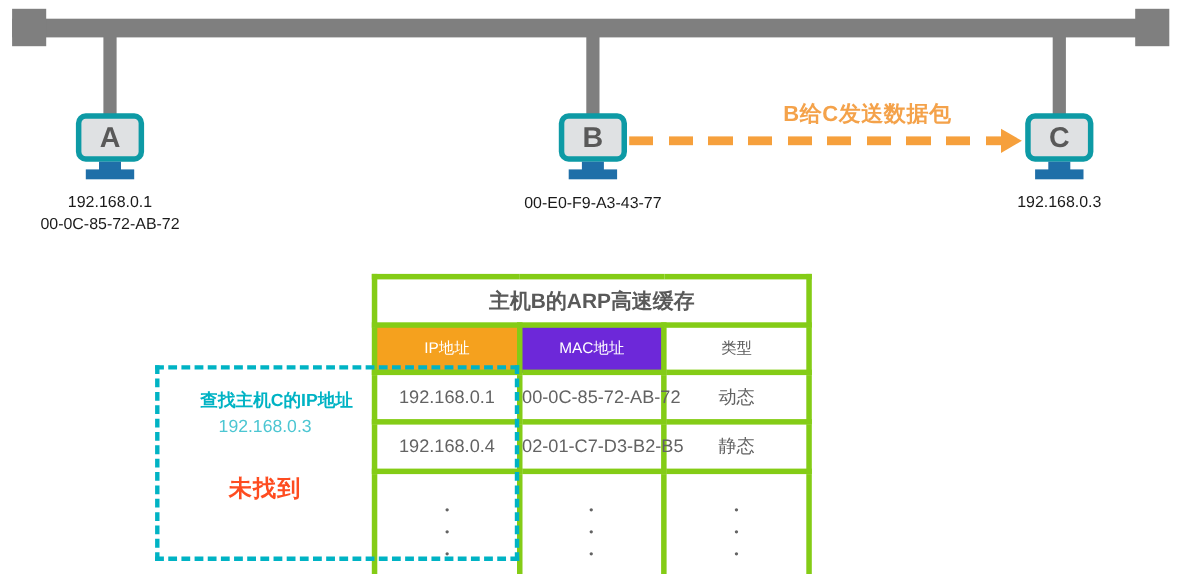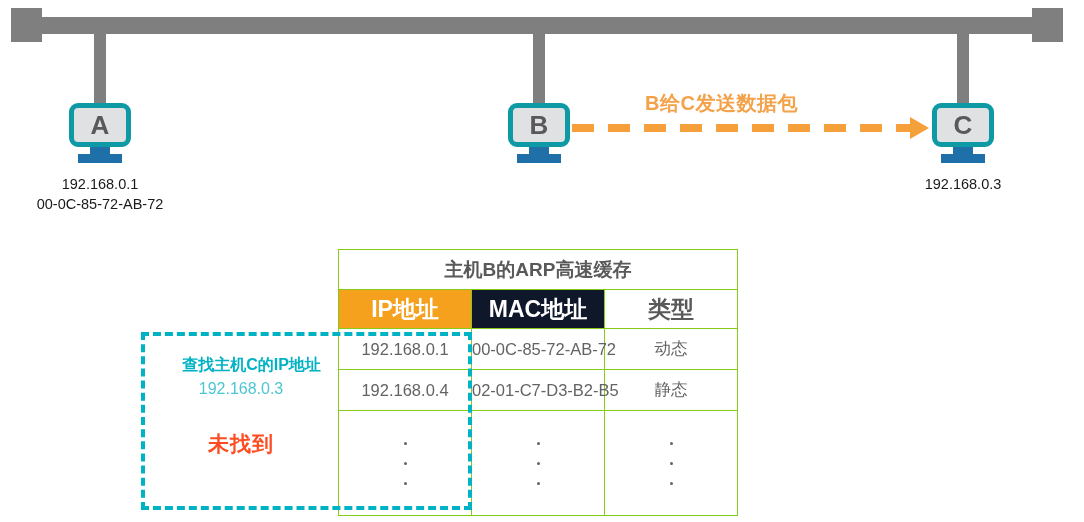--- a/index.html
+++ b/index.html
@@ -130,62 +130,62 @@
     height: 0;
     border-top: 11px solid transparent;
     border-bottom: 11px solid transparent;
     border-left: 19px solid #f6a03c;
   }
   .arrow-label {
     position: absolute;
     left: 645px;
     top: 90px;
     width: 220px;
-    text-align: left;
+    text-align: right;
     font-size: 20px;
     font-weight: bold;
     color: #f4a24a;
     letter-spacing: 0.5px;
     white-space: nowrap;
     -webkit-text-stroke: 2.5px #ffffff;
     paint-order: stroke fill;
   }
 
   
   .arp-table {
     position: absolute;
     left: 338px;
     top: 249px;
     width: 400px;
     border-collapse: collapse;
     table-layout: fixed;
   }
   .arp-table td {
-    border: 1px solid #84cc16;
+    border: 5px solid #84cc16;
     padding: 0;
     text-align: center;
     vertical-align: middle;
     color: #636363;
   }
   .arp-title {
     height: 39px;
     font-size: 19px;
     font-weight: bold;
     color: #595959 !important;
     background: #ffffff;
     white-space: nowrap;
   }
   .hdr {
     height: 38px;
-    font-size: 23px;
-    font-weight: bold;
+    font-size: 14px;
+    font-weight: normal;
     white-space: nowrap;
   }
   .hdr-ip   { background: #f5a11e; color: #ffffff !important; }
-  .hdr-mac  { background: #0f172a; color: #ffffff !important; }
+  .hdr-mac  { background: #6d28d9; color: #ffffff !important; }
   .hdr-type { background: #ffffff; color: #595959 !important; }
   .cell {
     height: 40px;
     font-size: 16.5px;
     color: #636363;
     white-space: nowrap;
   }
   .dots-cell {
     height: 104px;
     vertical-align: middle;
@@ -277,20 +277,21 @@
   </div>
 
   <div class="node" style="left:439px;">
     <div class="drop"></div>
     <div class="monitor">
       <span class="monitor-letter">B</span>
     </div>
     <div class="neck"></div>
     <div class="base"></div>
     <div class="addr">
+      <div class="mac">00-E0-F9-A3-43-77</div>
     </div>
   </div>
 
   <div class="node" style="left:863px;">
     <div class="drop"></div>
     <div class="monitor">
       <span class="monitor-letter">C</span>
     </div>
     <div class="neck"></div>
     <div class="base"></div>

